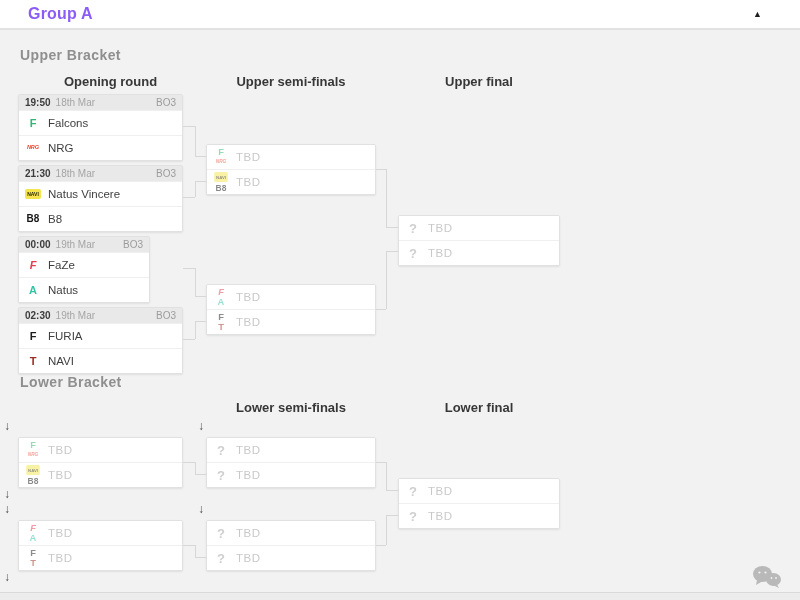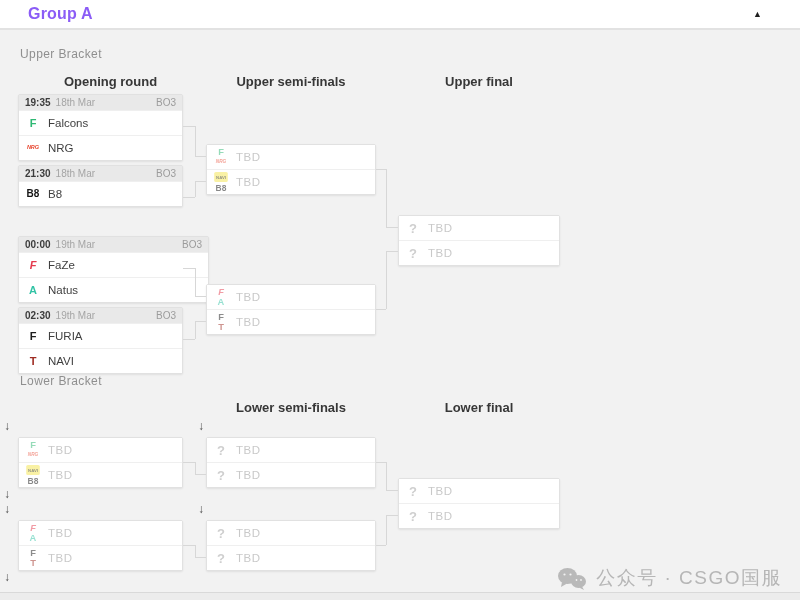--- a/index.html
+++ b/index.html
@@ -5,21 +5,21 @@
   html,body{margin:0;padding:0;background:#fff;}
   .page{position:relative;width:800px;height:600px;background:#f2f2f2;
         font-family:"Liberation Sans",sans-serif;overflow:hidden;}
   
   .topbar{position:absolute;top:0;left:0;right:0;height:30px;background:#fff;
           border-bottom:2px solid #e2e2e2;display:flex;align-items:center;
           justify-content:space-between;padding:0 38px 0 28px;box-sizing:border-box;cursor:pointer;}
   .topbar-title{font-size:16px;font-weight:bold;color:#8b5cf6;letter-spacing:.2px;}
   .caret{font-size:9px;color:#1e1e1e;}
   
-  .section-label{position:absolute;font-size:12px;font-weight:normal;color:#8f8f8f;letter-spacing:.4px;}
+  .section-label{position:absolute;font-size:14px;font-weight:bold;color:#8f8f8f;letter-spacing:.4px;}
   .col-header{position:absolute;font-size:13px;font-weight:bold;color:#373737;text-align:center;}
   
   .match{position:absolute;background:#fff;border:1px solid #e1e1e1;border-radius:2px;
          box-shadow:0 1px 2px rgba(0,0,0,.08);box-sizing:border-box;}
   .match-header{height:15px;background:#e9e9e9;display:flex;align-items:center;
                 padding:0 6px;gap:5px;font-size:10px;}
   .match-header .time{font-weight:bold;color:#3c3c3c;}
   .match-header .date{color:#a5a5a5;text-align:right;}
   .match-header .fmt{margin-left:auto;color:#9c9c9c;}
   .team-row{height:24px;display:flex;align-items:center;padding:0 6px;gap:7px;
@@ -52,47 +52,51 @@
     <span class="caret">▲</span>
   </div>
 
   <div class="section-label" style="left:20px;top:47px;">Upper Bracket</div>
   <div class="col-header" style="left:28px;top:74px;width:165px;">Opening round</div>
   <div class="col-header" style="left:206px;top:74px;width:170px;">Upper semi-finals</div>
   <div class="col-header" style="left:398px;top:74px;width:162px;">Upper final</div>
 
   <div class="match" style="left:18px;top:94px;width:165px;">
     <div class="match-header">
-      <span class="time">19:35</span>
+      <span class="time">19:50</span>
       <span class="date">18th Mar</span>
       <span class="fmt">BO3</span>
     </div>
     <div class="team-row">
       <span class="logo" data-logo="falcons" style="color: rgb(46, 184, 115);">F</span>
       <span>Falcons</span>
     </div>
     <div class="team-row">
       <span class="logo" data-logo="nrg" style="color: rgb(232, 67, 44); font-size: 5.5px; font-style: italic;">NRG</span>
       <span>NRG</span>
     </div>
   </div>
 
   <div class="match" style="left:18px;top:165px;width:165px;">
     <div class="match-header">
       <span class="time">21:30</span>
       <span class="date">18th Mar</span>
       <span class="fmt">BO3</span>
     </div>
     <div class="team-row">
+      <span class="logo" data-logo="navi" style="color: rgb(38, 38, 10); background: rgb(245, 228, 75); font-size: 5px;">NAVI</span>
+      <span>Natus Vincere</span>
+    </div>
+    <div class="team-row">
       <span class="logo" data-logo="b8" style="color: rgb(20, 20, 20); font-size: 10px;">B8</span>
       <span>B8</span>
     </div>
   </div>
 
-  <div class="match" style="left:18px;top:236px;width:191px;">
+  <div class="match" style="left:18px;top:236px;width:132px;">
     <div class="match-header">
       <span class="time">00:00</span>
       <span class="date">19th Mar</span>
       <span class="fmt">BO3</span>
     </div>
     <div class="team-row">
       <span class="logo" data-logo="faze" style="color: rgb(228, 59, 78); font-style: italic;">F</span>
       <span>FaZe</span>
     </div>
     <div class="team-row">
@@ -275,18 +279,17 @@
     <svg width="30" height="23" viewBox="0 0 30 23">
       <ellipse cx="10.5" cy="9" rx="9.5" ry="8" fill="#b9b9b9"></ellipse>
       <polygon points="5,15 4,20 10,16.5" fill="#b9b9b9"></polygon>
       <ellipse cx="21.5" cy="14.5" rx="7.5" ry="6.5" fill="#b9b9b9"></ellipse>
       <polygon points="25,19.5 27,23 22,20.5" fill="#b9b9b9"></polygon>
       <circle cx="7.5" cy="7.5" r="1.1" fill="#f2f2f2"></circle>
       <circle cx="13.5" cy="7.5" r="1.1" fill="#f2f2f2"></circle>
       <circle cx="19.5" cy="13" r="0.9" fill="#f2f2f2"></circle>
       <circle cx="24" cy="13" r="0.9" fill="#f2f2f2"></circle>
     </svg>
-    <span>公众号 · CSGO国服</span>
   </div>
 
   <div class="bottom-strip"></div>
 
 </div>
 
 </body></html>

